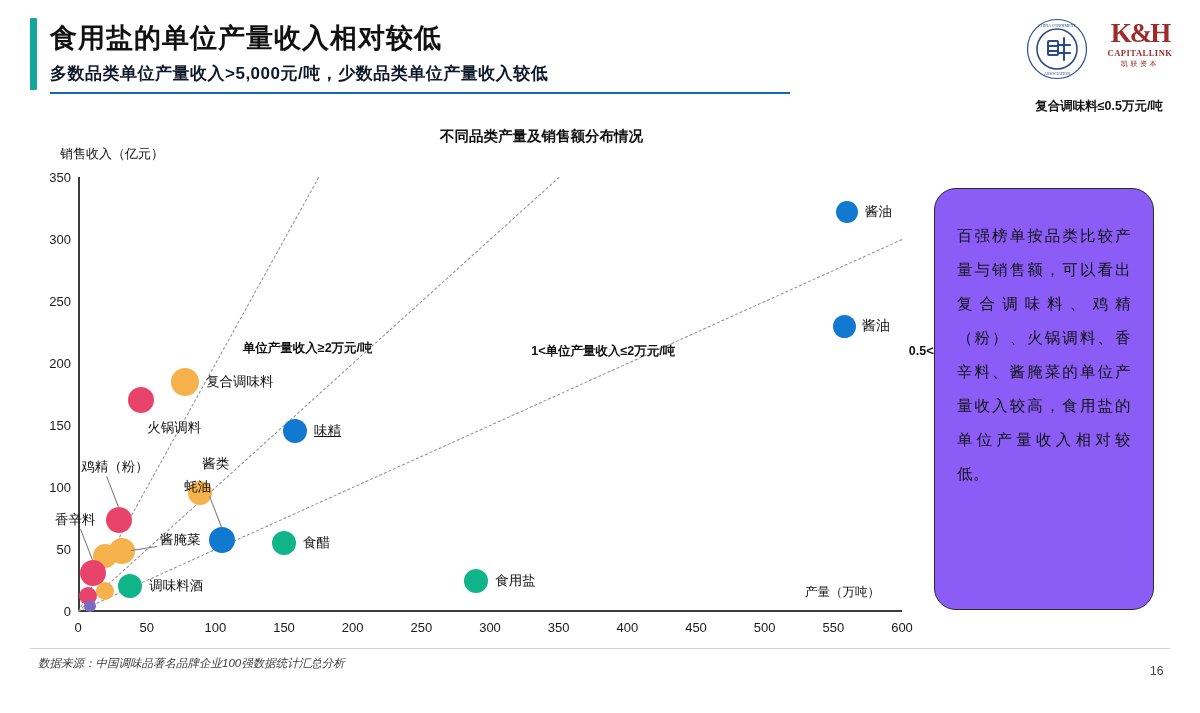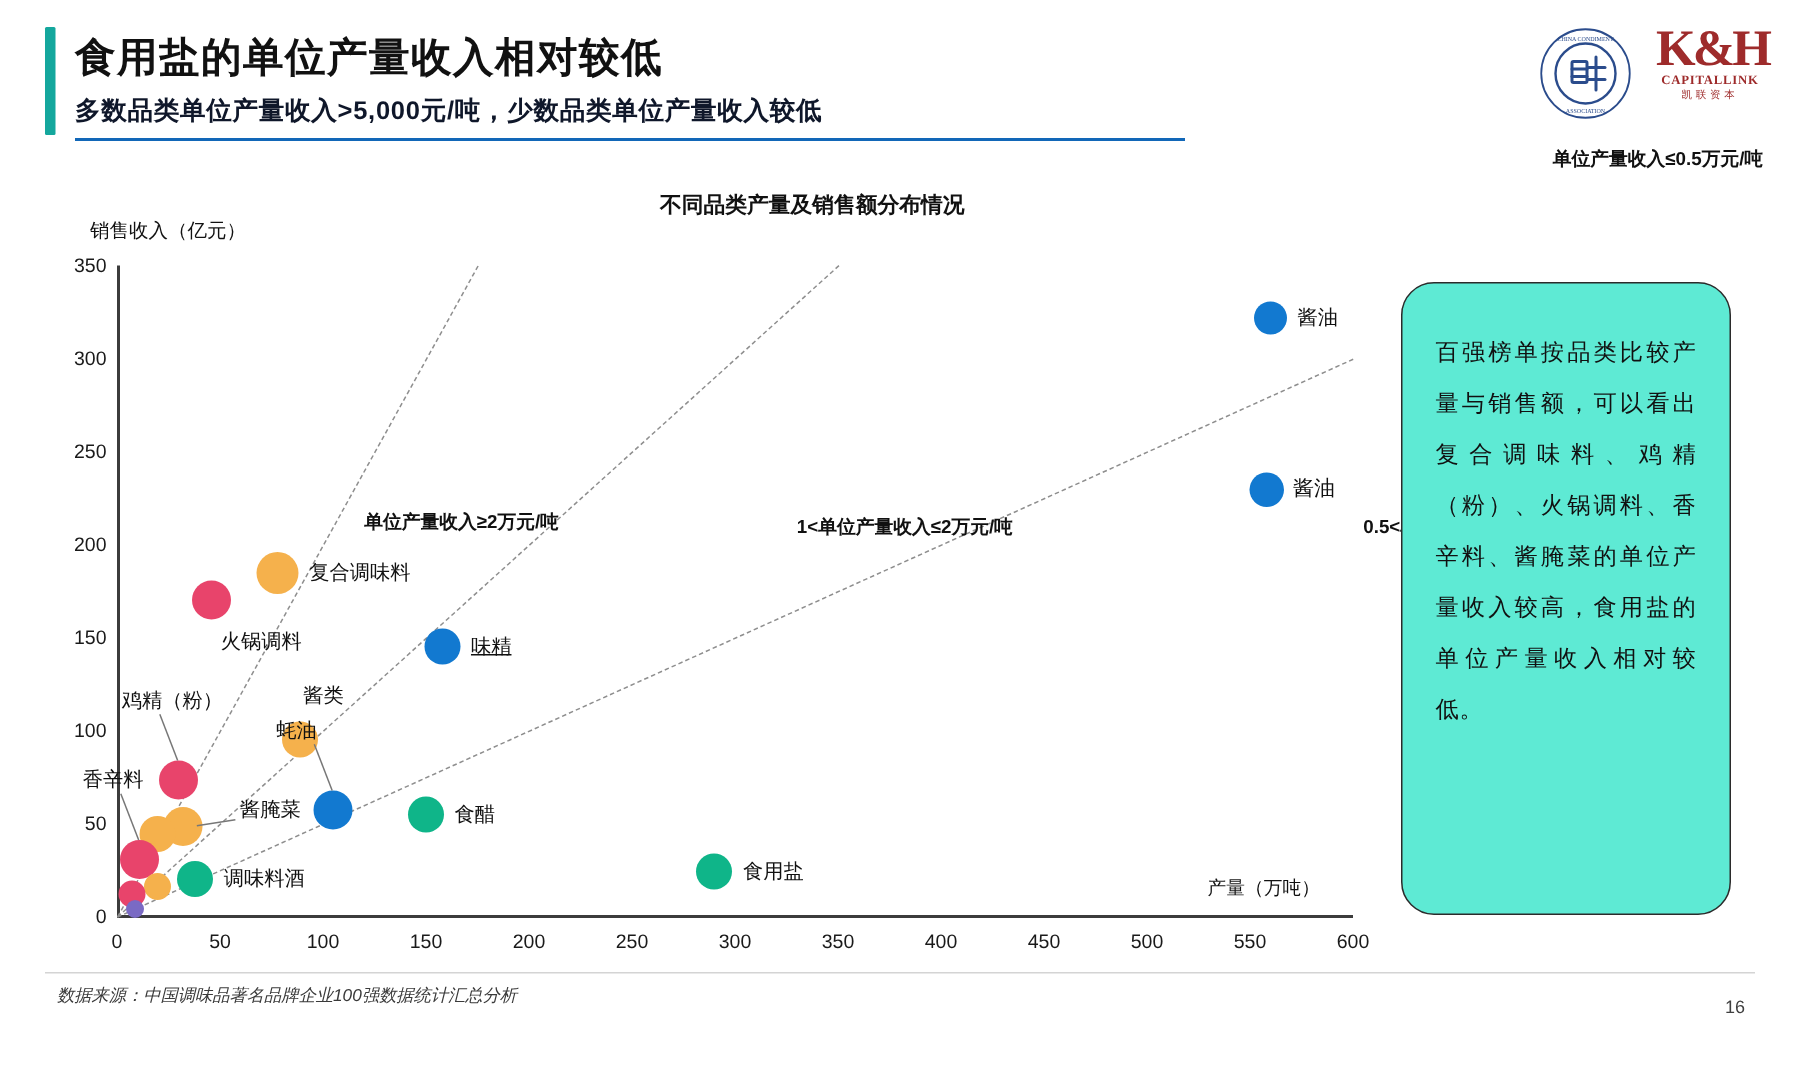--- a/index.html
+++ b/index.html
@@ -13,21 +13,21 @@
   #header{position:absolute;left:0;top:0;width:1200px;height:100px;}
   #accent-bar{position:absolute;left:30px;top:18px;width:7px;height:72px;background:#14A79D;border-radius:1px;}
   #slide-title{position:absolute;left:50px;top:20px;font-size:27px;font-weight:bold;letter-spacing:1px;color:#111;}
   #slide-subtitle{position:absolute;left:50px;top:62px;font-size:17px;font-weight:bold;color:#0f172a;letter-spacing:0.5px;}
   #header-rule{position:absolute;left:50px;top:92px;width:740px;height:2px;background:#1267B8;}
 
   
   #logos{position:absolute;right:18px;top:16px;width:170px;height:68px;}
   #logo-cca{position:absolute;left:14px;top:2px;width:62px;height:62px;}
   #logo-kh{position:absolute;left:92px;top:2px;width:72px;height:64px;text-align:center;}
-  #logo-kh .kh-mark{font-size:34px;font-weight:bold;color:#9E2B2B;line-height:30px;letter-spacing:-2px;font-family:"Liberation Serif",serif;}
+  #logo-kh .kh-mark{font-size:27px;font-weight:bold;color:#9E2B2B;line-height:30px;letter-spacing:-2px;font-family:"Liberation Serif",serif;}
   #logo-kh .kh-en{font-size:8.5px;font-weight:bold;color:#9E2B2B;letter-spacing:0.5px;font-family:"Liberation Serif",serif;line-height:11px;}
   #logo-kh .kh-cn{font-size:7px;color:#9E2B2B;letter-spacing:2.5px;line-height:10px;}
 
   
   #chart-area{position:absolute;left:0;top:105px;width:930px;height:545px;}
   #chart-title{position:absolute;left:440px;top:22px;font-size:14.5px;font-weight:bold;color:#111;}
   #y-axis-title{position:absolute;left:60px;top:40px;font-size:13px;color:#111;}
   #x-axis-title{position:absolute;left:805px;top:479px;font-size:12.5px;color:#111;}
 
   #plot{position:absolute;left:78px;top:72px;width:824px;height:434px;}
@@ -43,21 +43,21 @@
 
   .trend{position:absolute;height:0;border-top:1.6px dashed #8e8e8e;transform-origin:0 0;}
   .zone-label{position:absolute;font-size:12.5px;font-weight:bold;color:#111;white-space:nowrap;}
 
   #legend-dot{position:absolute;left:833px;top:210px;width:23px;height:23px;border-radius:50%;background:#1279D0;}
   #legend-text{position:absolute;left:862px;top:212px;font-size:14px;color:#111;}
 
   
   #side-note{
     position:absolute;left:934px;top:188px;width:220px;height:422px;
-    border:1.6px solid #2b2b2b;border-radius:22px;background:#5eead4;
+    border:1.6px solid #2b2b2b;border-radius:22px;background:#8b5cf6;
     box-sizing:border-box;padding:30px 22px;
   }
   #side-note-text{font-size:15.5px;line-height:34px;color:#111;text-align:justify;text-align-last:left;letter-spacing:0.5px;}
 
   
   #footer-rule{position:absolute;left:30px;top:648px;width:1140px;height:1px;background:#d4d4d4;}
   #source{position:absolute;left:38px;top:656px;font-size:11.5px;font-style:italic;color:#3a3a3a;}
   #page-number{position:absolute;left:1150px;top:664px;font-size:12px;color:#404040;}
 </style>
 </head>
@@ -119,21 +119,21 @@
       <div class="xtick" style="left: 618px;">450</div>
       <div class="xtick" style="left: 686.667px;">500</div>
       <div class="xtick" style="left: 755.333px;">550</div>
       <div class="xtick" style="left: 824px;">600</div>
       <div class="trend" style="left: 0px; top: 434px; width: 496.101px; transform: rotate(-61.0239deg);"></div>
       <div class="trend" style="left: 0px; top: 434px; width: 647.608px; transform: rotate(-42.0793deg);"></div>
       <div class="trend" style="left: 0px; top: 434px; width: 904.08px; transform: rotate(-24.2971deg);"></div>
       <div class="zone-label" style="left: 164.8px; top: 163.12px;">单位产量收入≥2万元/吨</div>
       <div class="zone-label" style="left: 453.2px; top: 165.6px;">1&lt;单位产量收入≤2万元/吨</div>
       <div class="zone-label" style="left: 830.867px; top: 165.6px;">0.5&lt;单位产量收入≤1万元/吨</div>
-      <div class="zone-label" style="left: 957.213px; top: -78.68px;">单位产量收入≤0.5万元/吨</div>
+      <div class="zone-label" style="left: 957.213px; top: -78.68px;">复合调味料≤0.5万元/吨</div>
       <div class="bubble" title="酱油" style="left: 769.067px; top: 34.72px; width: 22px; height: 22px; background: rgb(18, 121, 208);"></div>
       <div class="pt-label" style="left: 787.067px; top: 25.72px;">酱油</div>
       <div class="bubble" title="复合调味料" style="left: 107.12px; top: 204.6px; width: 28px; height: 28px; background: rgb(245, 177, 76);"></div>
       <div class="pt-label" style="left: 128.12px; top: 195.6px; text-align: right;">复合调味料</div>
       <div class="bubble" title="火锅调料" style="left: 63.1733px; top: 223.2px; width: 26px; height: 26px; background: rgb(232, 68, 107);"></div>
       <div class="pt-label" style="left: 69.1733px; top: 242.2px;">火锅调料</div>
       <div class="bubble" title="味精" style="left: 216.987px; top: 254.2px; width: 24px; height: 24px; background: rgb(18, 121, 208);"></div>
       <div class="pt-label" style="left: 235.987px; top: 245.2px; text-decoration: underline;">味精</div>
       <div class="bubble" title="酱类" style="left: 122.227px; top: 316.2px; width: 24px; height: 24px; background: rgb(245, 177, 76);"></div>
       <div class="pt-label" style="left: 124.227px; top: 278.2px;">酱类</div>

